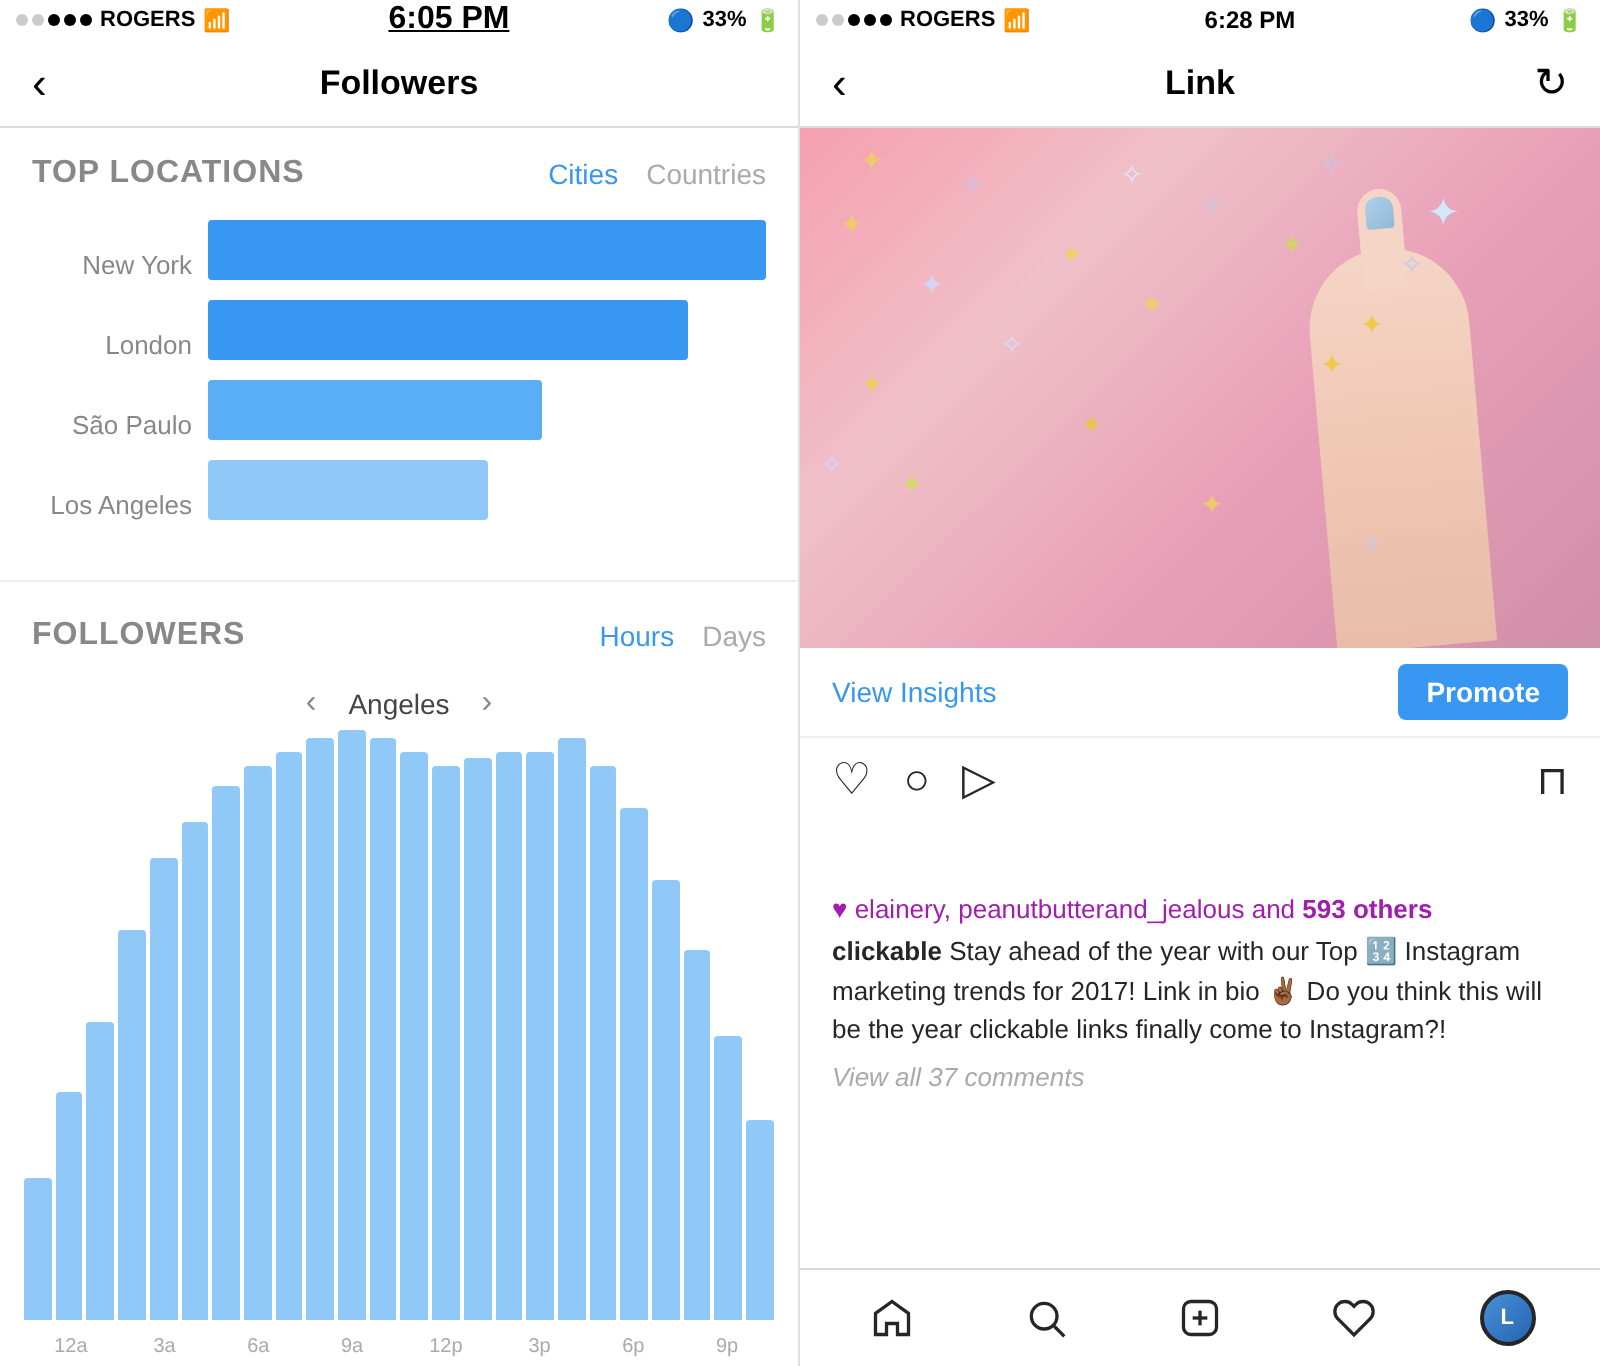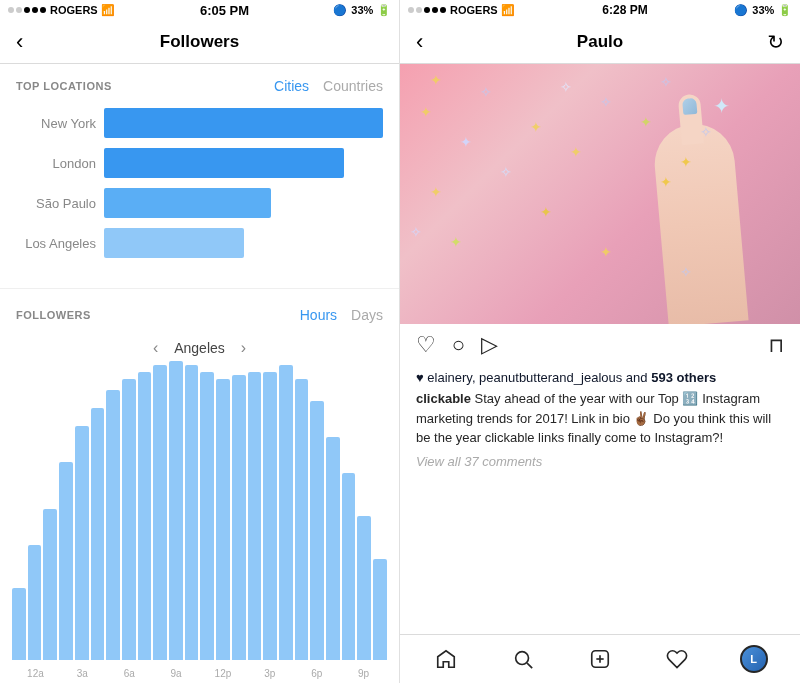--- a/index.html
+++ b/index.html
@@ -60,21 +60,21 @@
       color: #000;
     }
 
     .section-header {
       display: flex;
       align-items: center;
       justify-content: space-between;
       padding: 14px 16px 8px 16px;
     }
     .section-label {
-      font-size: 11px;
+      font-size: 16px;
       font-weight: 600;
       color: #888;
       letter-spacing: 0.5px;
     }
     .tab-group {
       display: flex;
       gap: 14px;
     }
     .tab {
       font-size: 14px;
@@ -85,21 +85,21 @@
       color: #3897f0;
       font-weight: 500;
     }
 
     
     .bar-chart-container {
       padding: 6px 16px 16px 16px;
     }
     .bar-row {
       display: flex;
-      align-items: center;
+      align-items: flex-end;
       margin-bottom: 10px;
     }
     .bar-label {
       width: 80px;
       text-align: right;
       font-size: 13px;
       color: #888;
       margin-right: 8px;
       flex-shrink: 0;
     }
@@ -267,22 +267,23 @@
       font-size: 20px;
     }
 
     .post-content {
       padding: 4px 16px 8px 16px;
       flex: 1;
       overflow: hidden;
     }
     .likes-line {
       font-size: 13px;
-      color: #0f172a;
+      color: #a21caf;
       margin-bottom: 4px;
+      margin-top: 32px;
     }
     .likes-line strong { font-weight: 600; }
     .caption-line {
       font-size: 13px;
       color: #262626;
       line-height: 1.5;
       margin-bottom: 6px;
     }
     .caption-username { font-weight: 600; }
     .view-comments {
@@ -335,21 +336,21 @@
       <div class="signal-dots">
         <div class="signal-dot empty"></div>
         <div class="signal-dot empty"></div>
         <div class="signal-dot"></div>
         <div class="signal-dot"></div>
         <div class="signal-dot"></div>
       </div>
       <span>ROGERS</span>
       <span>📶</span>
     </div>
-    <span style="font-weight:600;font-size:13px;">6:05 PM</span>
+    <span style="font-weight:600;font-size:16px;text-decoration:underline;">6:05 PM</span>
     <div class="status-right">
       <span>🔵</span>
       <span>33%</span>
       <span>🔋</span>
     </div>
   </div>
 
   <div class="nav-bar">
     <span class="nav-back">‹</span>
     <span class="nav-title">Followers</span>
@@ -464,21 +465,21 @@
     <span style="font-weight:600;font-size:12px;">6:28 PM</span>
     <div class="status-right">
       <span>🔵</span>
       <span>33%</span>
       <span>🔋</span>
     </div>
   </div>
 
   <div class="nav-bar">
     <span class="nav-back">‹</span>
-    <span class="nav-title">Paulo</span>
+    <span class="nav-title">Link</span>
     <span style="position:absolute;right:16px;font-size:20px;color:#000;cursor:pointer;">↻</span>
   </div>
 
   <div class="photo-container" id="photo-container">
 
     <div class="hand-area">
       <div class="hand-finger">
         <div class="nail"></div>
       </div>
     </div>
@@ -499,20 +500,24 @@
       <span class="star" style="top: 120px; left: 30px; color: rgb(240, 208, 96);">✦</span>
       <span class="star" style="top: 60px; left: 300px; color: rgb(192, 200, 240);">✧</span>
       <span class="star" style="top: 140px; left: 140px; color: rgb(232, 200, 64);">✦</span>
       <span class="star" style="top: 160px; left: 10px; color: rgb(208, 216, 255);">✧</span>
       <span class="star" style="top: 180px; left: 200px; color: rgb(240, 208, 96);">✦</span>
       <span class="star" style="top: 200px; left: 280px; color: rgb(192, 200, 240);">✧</span>
       <span class="star" style="top: 110px; left: 260px; color: rgb(240, 200, 64);">✦</span>
       <span class="star" style="top: 170px; left: 50px; color: rgb(208, 224, 96);">✦</span>
     </div>
 
+  <div class="action-bar">
+    <span class="view-insights-link">View Insights</span>
+    <button class="promote-btn">Promote</button>
+  </div>
 
   <div class="icons-bar">
     <div class="icons-left">
       <button class="icon-btn">♡</button>
       <button class="icon-btn">○</button>
       <button class="icon-btn">▷</button>
     </div>
     <button class="icon-btn right">⊓</button>
   </div>
 

